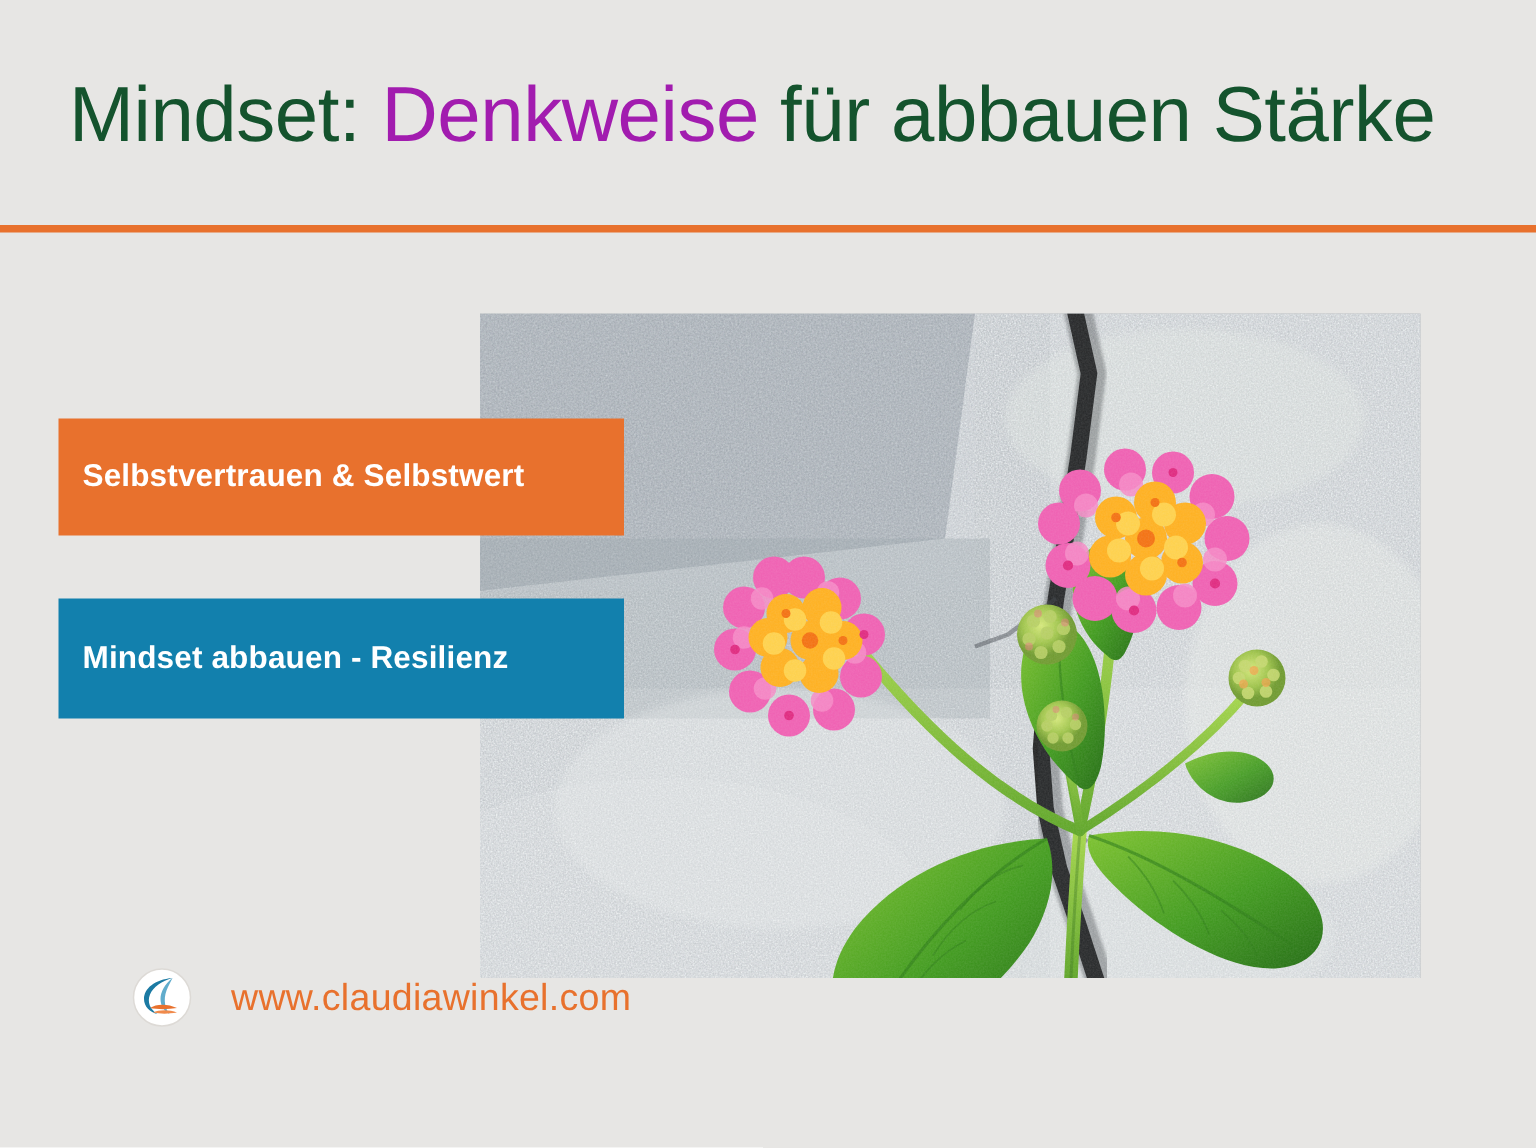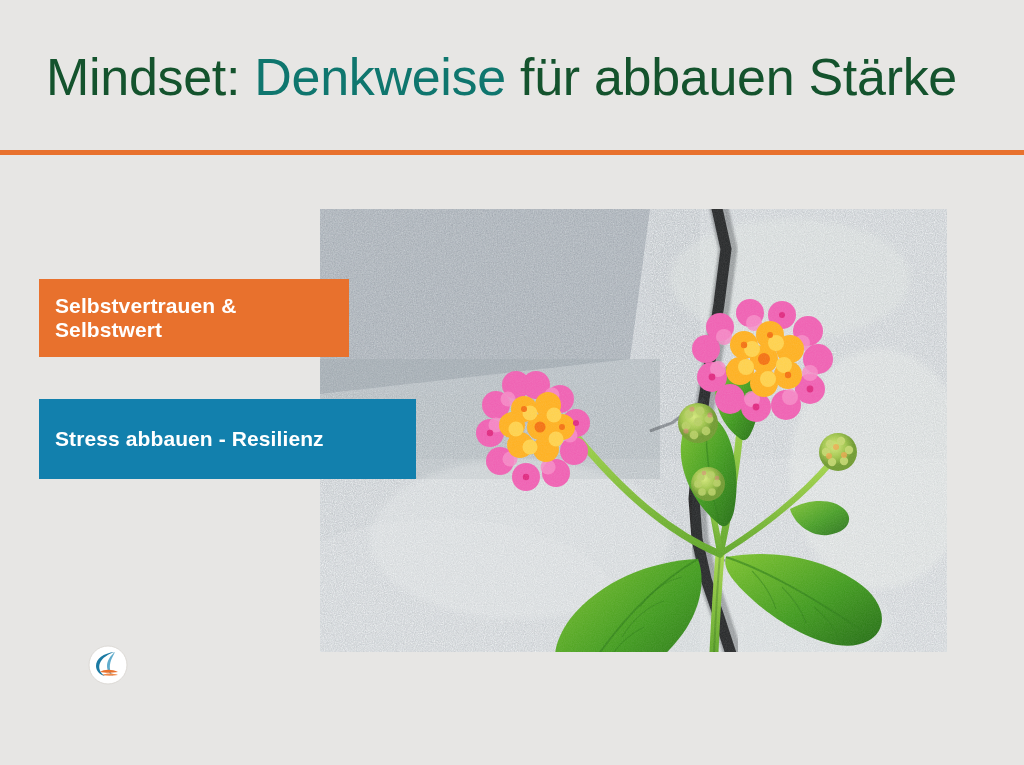--- a/index.html
+++ b/index.html
@@ -24,21 +24,21 @@
     left: 46px;
     top: 48px;
     width: 940px;
     font-size: 52px;
     font-weight: 400;
     letter-spacing: -0.3px;
     white-space: nowrap;
     line-height: 1.12;
   }
   .t-blue  { color: #14532d; }
-  .t-orange{ color: #0f766e; }
+  .t-orange{ color: #a21caf; }
 
   
   .divider {
     position: absolute;
     left: 0;
     top: 150px;
     width: 1024px;
     height: 5px;
     background: #e8712d;
   }
@@ -63,21 +63,21 @@
     box-sizing: border-box;
     padding-left: 16px;
     color: #ffffff;
     font-size: 21px;
     font-weight: bold;
     letter-spacing: 0.1px;
   }
   .box-orange {
     left: 39px;
     top: 279px;
-    width: 310px;
+    width: 377px;
     height: 78px;
     background: #e8712d;
   }
   .box-blue {
     left: 39px;
     top: 399px;
     width: 377px;
     height: 80px;
     background: #1280ad;
   }
@@ -380,29 +380,30 @@
         <rect x="0" y="0" width="627" height="443" filter="url(#concrete)" opacity="0.12"></rect>
       </g>
     </svg>
   </div>
 
   <div class="label-box box-orange">
     <span>Selbstvertrauen &amp; Selbstwert</span>
   </div>
 
   <div class="label-box box-blue">
-    <span>Stress abbauen - Resilienz</span>
+    <span>Mindset abbauen - Resilienz</span>
   </div>
 
   <div class="footer">
     <span class="logo">
       <svg width="40" height="40" viewBox="0 0 40 40">
         <circle cx="20" cy="20" r="19" fill="#ffffff"></circle>
         <path d="M27,7 C15,8 8,14 8,21 C8,26 12,30 17,31 C12,28 10,23 12,18 C14,13 20,9 27,7 Z" fill="#1b7aa3"></path>
         <path d="M27,7 C22,11 19,16 19,21 C19,25 21,29 25,31 C21,26 21,19 24,13 C25,11 26,9 27,7 Z" fill="#4fa3c7" opacity="0.9"></path>
         <path d="M12,27 C16,24 24,24 30,27 C24,28 17,28 12,27 Z" fill="#e8712d"></path>
         <path d="M14,30 C18,28 25,28 30,30 C24,31 19,31 14,30 Z" fill="#f08a4b"></path>
         <circle cx="20" cy="20" r="19" fill="none" stroke="#dddad6" stroke-width="1"></circle>
       </svg>
     </span>
+    <span class="footer-url">www.claudiawinkel.com</span>
   </div>
 
 </div>
 
 </body></html>

